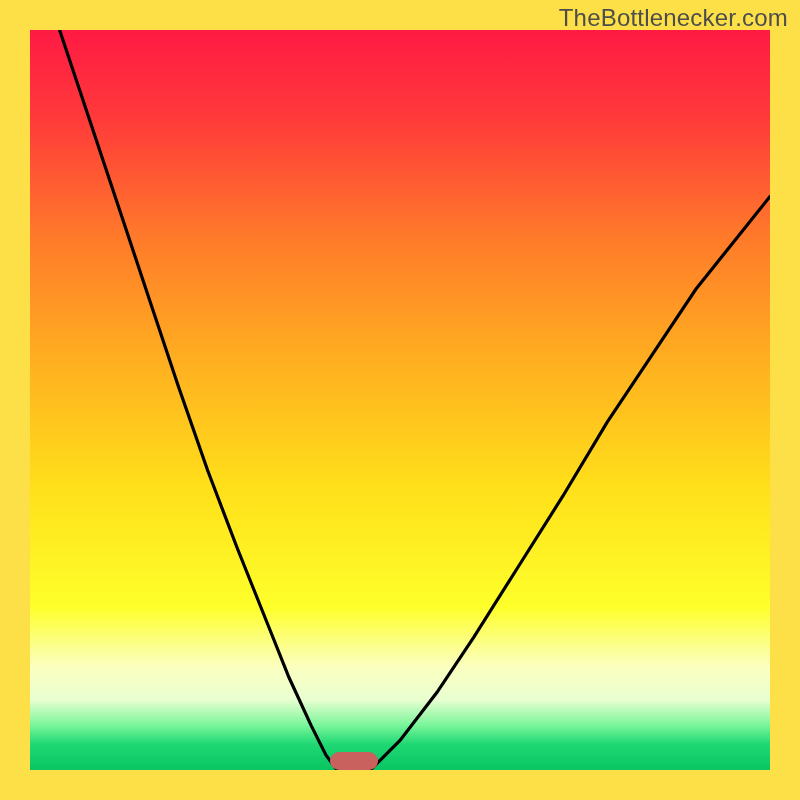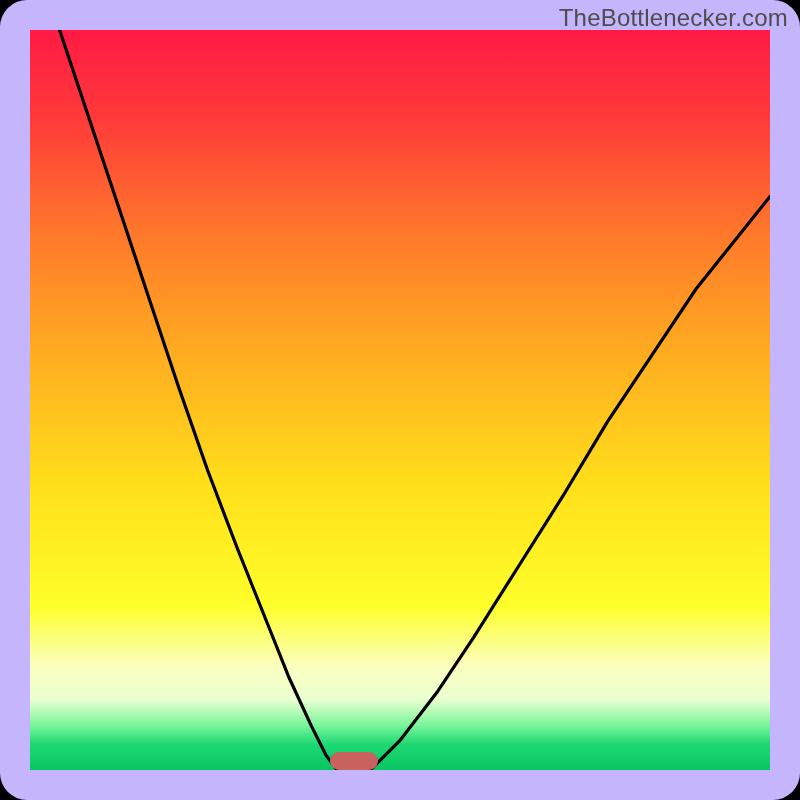--- a/index.html
+++ b/index.html
@@ -10,22 +10,21 @@
     overflow: hidden;
     background: #000;
     font-family: Arial, Helvetica, sans-serif;
   }
   .frame {
     position: absolute;
     left: 0;
     top: 0;
     width: 800px;
     height: 800px;
-    background: #c4b5fd;
-    border-radius: 27px;
+    background: #fde047;
   }
   .plot-area {
     position: absolute;
     left: 30px;
     top: 30px;
     width: 740px;
     height: 740px;
     overflow: hidden;
   }
   .gradient {

